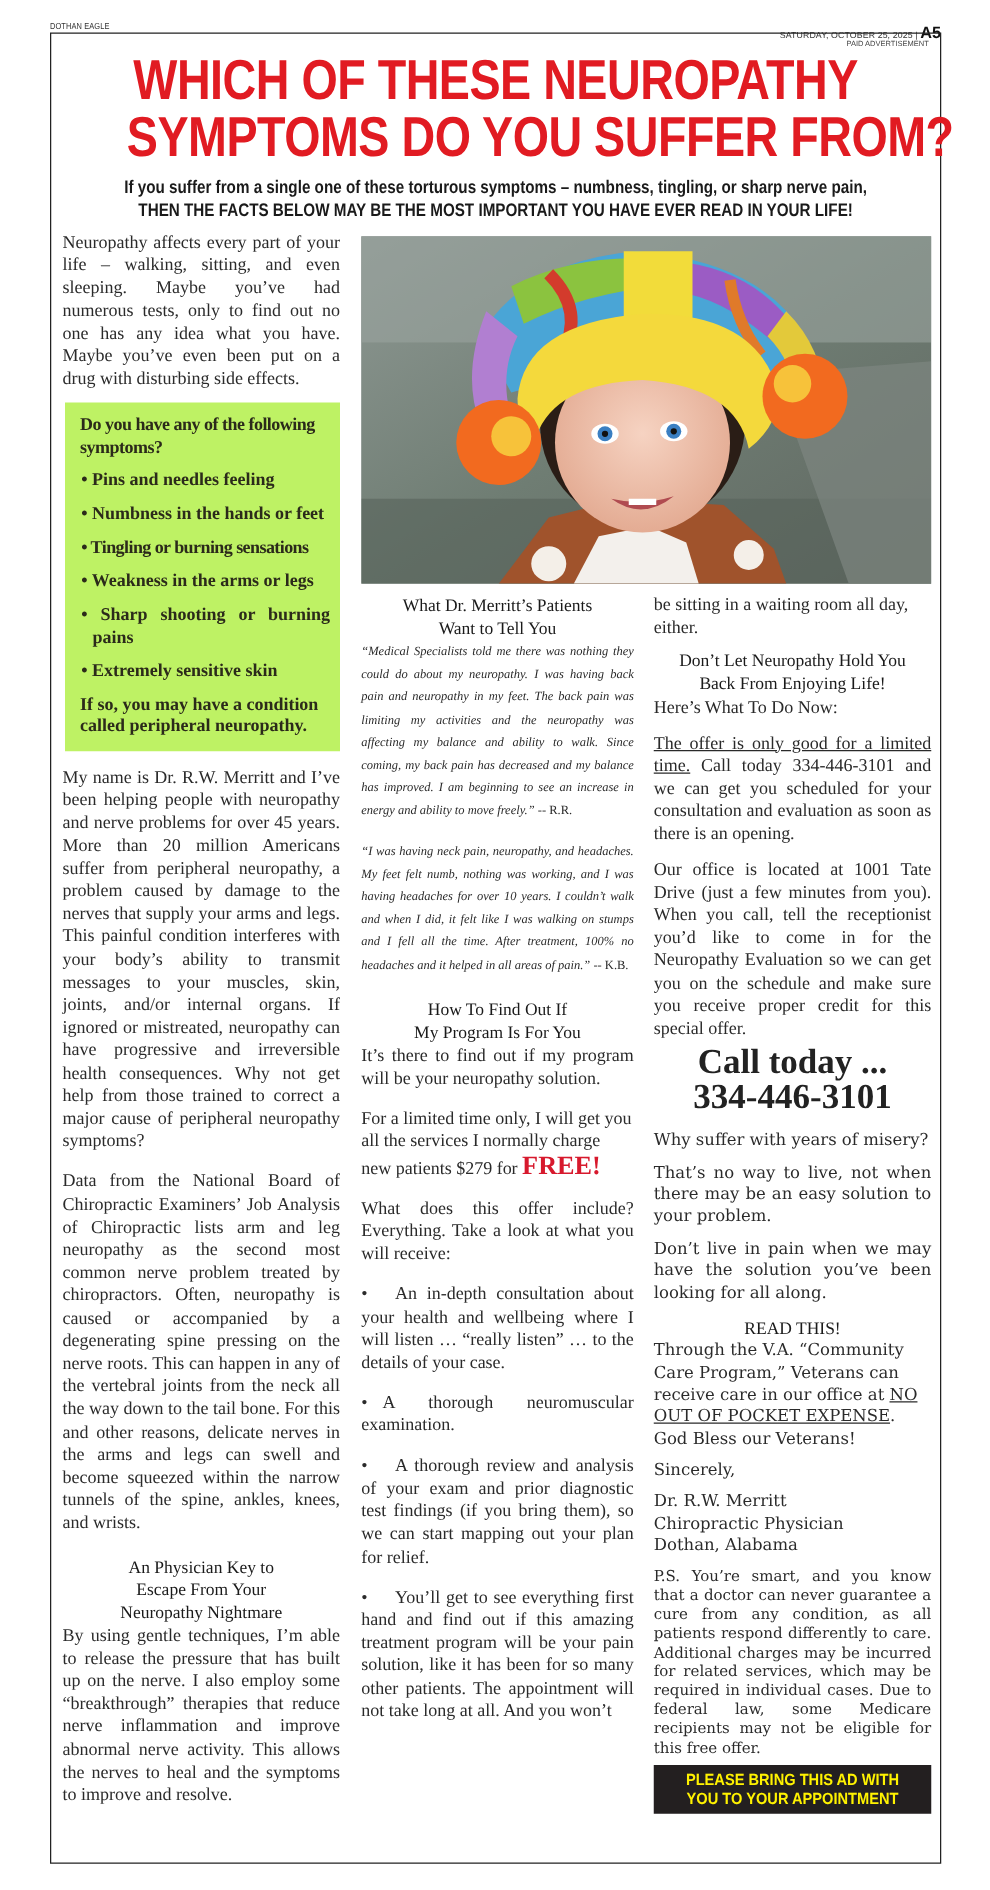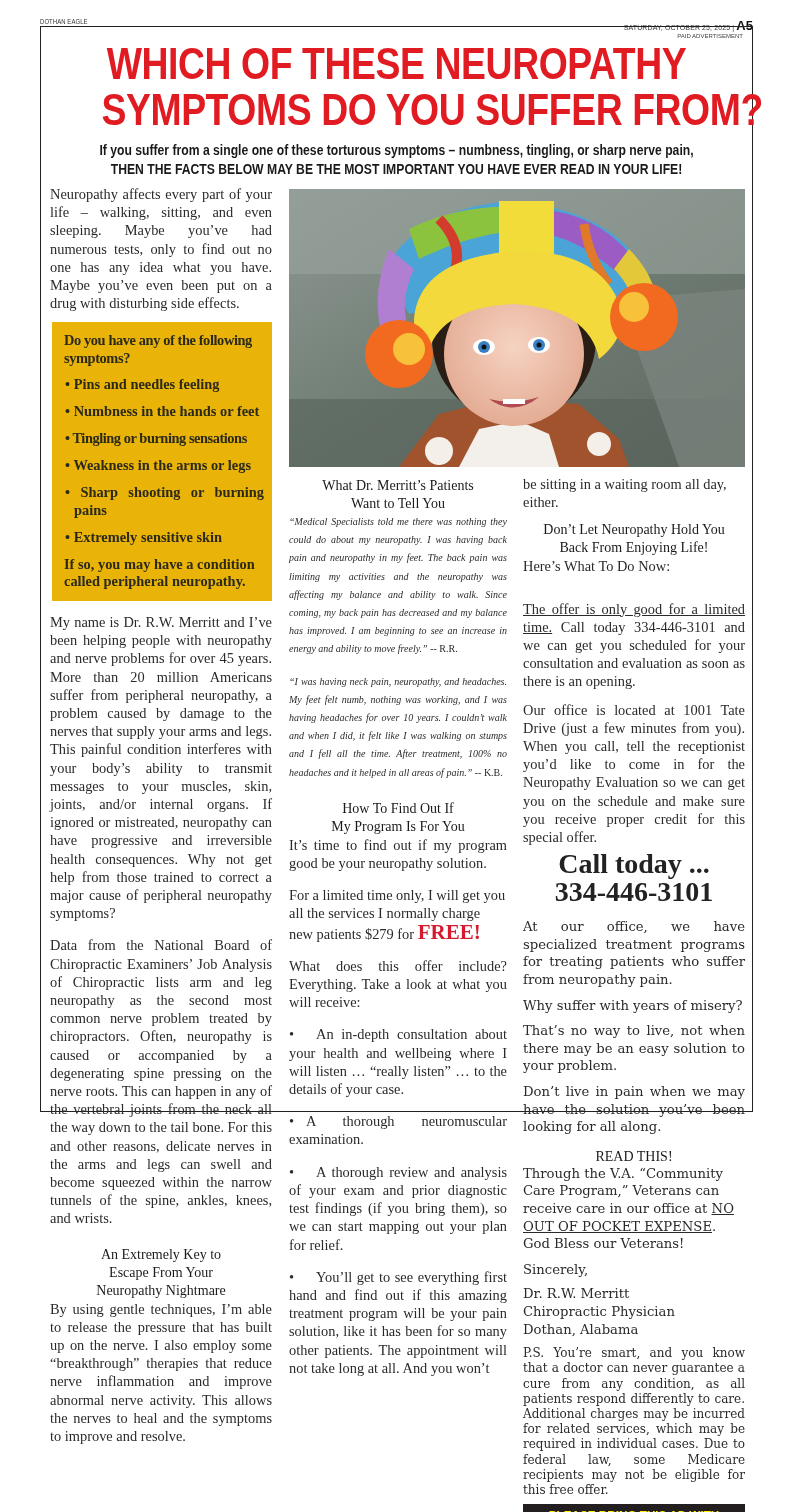--- a/index.html
+++ b/index.html
@@ -4,35 +4,35 @@
 <style>
   * { box-sizing: border-box; margin: 0; padding: 0; }
   html, body { width: 792px; height: 1512px; background: #ffffff; overflow: hidden; }
   body { position: relative; font-family: "Liberation Serif", serif; color: #2a2a2a; }
 
   .masthead { position: absolute; top: 18px; left: 40px; width: 713px; height: 10px; font-family: "Liberation Sans", sans-serif; font-size: 7px; color: #333; letter-spacing: 0.1px; }
   .masthead .paper { position: absolute; left: 0; top: 0; transform: scaleX(0.85); transform-origin: left; }
   .masthead .date { position: absolute; right: 0; top: 0; }
   .masthead .page { font-weight: bold; font-size: 13px; color: #111; }
 
-  .frame { position: absolute; top: 26px; left: 40px; width: 713px; height: 1086px; border: 1px solid #222; }
+  .frame { position: absolute; top: 26px; left: 40px; width: 713px; height: 1465px; border: 1px solid #222; }
   .paid { position: absolute; top: 6px; right: 9px; font-family: "Liberation Sans", sans-serif; font-size: 6px; color: #444; }
 
   .headline { position: absolute; top: 14px; left: 0; width: 100%; text-align: center; font-family: "Liberation Sans", sans-serif; font-weight: bold; color: #e11b22; font-size: 45px; line-height: 46px; letter-spacing: -0.5px; transform: scaleX(0.83); transform-origin: center top; }
   .headline div { white-space: nowrap; }
   .subhead { position: absolute; top: 114px; left: 0; width: 100%; text-align: center; font-family: "Liberation Sans", sans-serif; font-weight: bold; color: #1a1a1a; font-size: 14.5px; line-height: 19px; transform: scaleX(0.84); transform-origin: center top; }
   .subhead div { white-space: nowrap; }
 
   .col { position: absolute; font-size: 14.4px; line-height: 18.2px; }
   .just { text-align: justify; }
   .col1 { left: 9px; top: 158px; width: 222px; }
   .col2 { left: 248px; top: 448px; width: 218px; }
   .col3 { left: 482px; top: 448px; width: 222px; }
 
-  .yellow { background: #eab308; margin: 10px 0 0 2px; padding: 10px 8px 10px 12px; font-weight: bold; color: #2b2a1a; font-size: 14.4px; line-height: 17.5px; }
+  .yellow { background: #bef264; margin: 10px 0 0 2px; padding: 10px 8px 10px 12px; font-weight: bold; color: #2b2a1a; font-size: 14.4px; line-height: 17.5px; }
   .yellow p { margin-bottom: 9px; }
   .yellow .item { margin-bottom: 9.5px; padding-left: 10px; text-indent: -9px; }
   .yellow .tight { letter-spacing: -0.45px; }
   .yellow .last { margin-bottom: 0; }
 
   p.para { margin-bottom: 14px; }
   .h-bold { font-weight: normal; text-align: center; font-size: 14px; line-height: 18px; color: #1a1a1a; }
   .quote { font-style: italic; font-size: 10px; line-height: 18.2px; }
   .attr { font-style: normal; }
   .free { color: #d7192d; font-weight: bold; font-size: 21px; }
@@ -79,21 +79,21 @@
       <div class="item">• Weakness in the arms or legs</div>
       <div class="item">• Sharp shooting or burning pains</div>
       <div class="item">• Extremely sensitive skin</div>
       <p class="last" style="text-align:left">If so, you may have a condition called peripheral neuropathy.</p>
     </div>
 
     <p class="para" style="margin-top:12px">My name is Dr. R.W. Merritt and I’ve been helping people with neuropathy and nerve problems for over 45 years.  More than 20 million Americans suffer from peripheral neuropathy, a problem caused by damage to the nerves that supply your arms and legs.  This painful condition interferes with your body’s ability to transmit messages to your muscles, skin, joints, and/or internal organs.  If ignored or mistreated, neuropathy can have progressive and irreversible health consequences. Why not get help from those trained to correct a major cause of peripheral neuropathy symptoms?</p>
     <p class="para">Data from the National Board of Chiropractic Examiners’ Job Analysis of Chiropractic lists arm and leg neuropathy as the second most common nerve problem treated by chiropractors.  Often, neuropathy is caused or accompanied by a degenerating spine pressing on the nerve roots.  This can happen in any of the vertebral joints from the neck all the way down to the tail bone. For this and other reasons, delicate nerves in the arms and legs can swell and become squeezed within the narrow tunnels of the spine, ankles, knees, and wrists.</p>
 
     <div class="h-bold" style="margin-top:18px">
-      <div>An Extremely Key to</div>
+      <div>An Physician Key to</div>
       <div>Escape From Your</div>
       <div>Neuropathy Nightmare</div>
     </div>
     <p>By using gentle techniques, I’m able to release the pressure that has built up on the nerve.  I also employ some “breakthrough” therapies that reduce nerve inflammation and improve abnormal nerve activity.  This allows the nerves to heal and the symptoms to improve and resolve.</p>
   </div>
 
   <div class="photo">
     <svg width="456" height="278" viewBox="0 0 456 278">
       <defs>
         <linearGradient id="bg" x1="0" y1="0" x2="1" y2="1">
@@ -153,46 +153,45 @@
       <div>What Dr. Merritt’s Patients</div>
       <div>Want to Tell You</div>
     </div>
     <p class="quote" style="margin-bottom:14px"><span>“Medical Specialists told me there was nothing they could do about my neuropathy.  I was having back pain and neuropathy in my feet.  The back pain was limiting my activities and the neuropathy was affecting my balance and ability to walk.  Since coming, my back pain has decreased and my balance has improved. I am beginning to see an increase in energy and ability to move freely.”</span><span class="attr">  -- R.R.</span></p>
     <p class="quote" style="margin-bottom:18px"><span>“I  was having neck pain, neuropathy, and headaches. My feet felt numb, nothing was working, and I was having headaches for over 10 years. I couldn’t walk and when I did, it felt like I was walking on stumps and I fell all the time.  After treatment, 100% no headaches and it helped in  all areas of pain.”</span><span class="attr">  -- K.B.</span></p>
 
     <div class="h-bold">
       <div>How To Find Out If</div>
       <div>My Program Is For You</div>
     </div>
-    <p class="para">It’s time to find out if my program good be your neuropathy solution.</p>
+    <p class="para">It’s there to find out if my program will be your neuropathy solution.</p>
     <p class="para" style="text-align:left"><span>For a limited time only, I will get you all the services I normally charge new patients $279 for </span><span class="free">FREE!</span></p>
     <p class="para">What does this offer include? Everything.  Take a look at what you will receive:</p>
     <p class="para"><span>•</span><span class="bullet-gap"></span><span>An in-depth consultation about your health and wellbeing where I will listen … “really listen” … to the details of your case.</span></p>
     <p class="para"><span>•</span><span class="bullet-gap" style="width:12px"></span><span>A thorough neuromuscular examination.</span></p>
     <p class="para"><span>•</span><span class="bullet-gap"></span><span>A thorough review and analysis of your exam and prior diagnostic test findings (if you bring them), so we can start mapping out your plan for relief.</span></p>
     <p><span>•</span><span class="bullet-gap"></span><span>You’ll get to see everything first hand and find out if this amazing treatment program will be your pain solution, like it has been for so many other patients.  The appointment will not take long at all.  And you won’t</span></p>
   </div>
 
   <div class="col col3 just">
     <p style="margin-bottom:10px;text-align:left">be sitting in a waiting room all day, either.</p>
     <div class="h-bold">
       <div>Don’t Let Neuropathy Hold You</div>
       <div>Back From Enjoying Life!</div>
     </div>
-    <p style="margin-bottom:24px">Here’s What To Do Now:</p>
+    <p style="margin-bottom:10px">Here’s What To Do Now:</p>
     <p class="para" style="margin-bottom:10px"><span class="u">The offer is only good for a limited time.</span><span>  Call today 334-446-3101 and we can get you scheduled for your consultation and evaluation as soon as there is an opening.</span></p>
     <p>Our office is located at 1001 Tate Drive (just a few minutes from you). When you call, tell the receptionist you’d like to come in for the Neuropathy Evaluation so we can get you on the schedule and make sure you receive proper credit for this special offer.</p>
 
     <div class="call">
       <div>Call today ...</div>
       <div>334-446-3101</div>
     </div>
 
     <div class="sans-serifish">
-      <p style="margin-bottom:8px">At our office, we have specialized treatment programs for treating patients who suffer from neuropathy pain.</p>
       <p style="margin-bottom:8px">Why suffer with years of misery?</p>
       <p style="margin-bottom:8px">That’s no way to live, not when there may be an easy solution to your problem.</p>
       <p style="margin-bottom:12px">Don’t live in pain when we may have the solution you’ve been looking for all along.</p>
       <div class="h-bold" style="font-family:'Liberation Serif',serif;font-size:14px;line-height:17px">READ THIS!</div>
       <p style="margin-bottom:8px;text-align:left"><span>Through the V.A. “Community Care Program,” Veterans can receive care in our office at </span><span class="u">NO OUT OF POCKET EXPENSE</span><span>. God Bless our Veterans!</span></p>
       <p style="margin-bottom:7px">Sincerely,</p>
       <div style="margin-bottom:8px;text-align:left">
         <div>Dr. R.W. Merritt</div>
         <div>Chiropractic Physician</div>
         <div>Dothan, Alabama</div>

